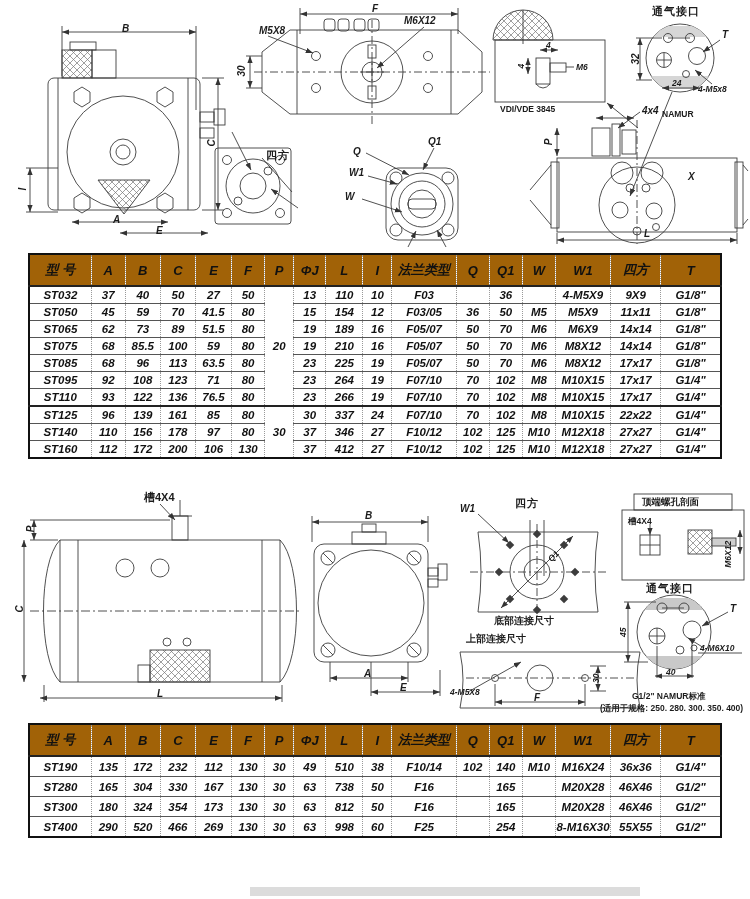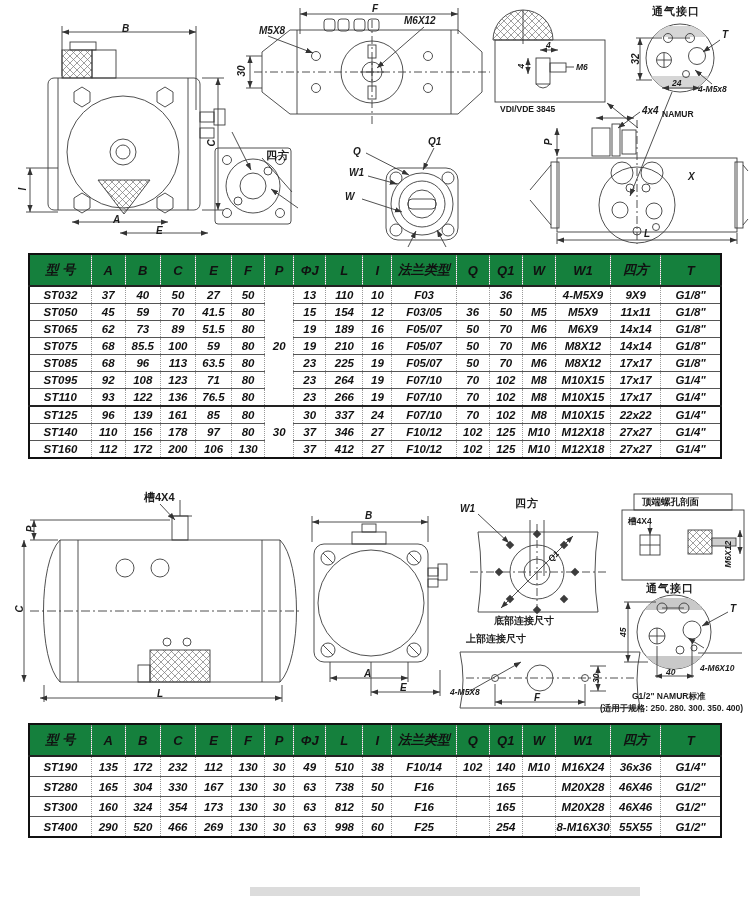--- a/index.html
+++ b/index.html
@@ -11,21 +11,21 @@
   .sm{font-size:8.5px;}
   .cn{font-style:normal;font-weight:bold;font-size:11px;letter-spacing:1px;}
   .cap{font-style:normal;font-weight:bold;font-size:10px;}
   .rot{transform:rotate(-90deg);transform-origin:center;}
   .rot45{transform:rotate(-45deg);transform-origin:center;}
   table.spec{position:absolute;left:28px;width:694px;border-collapse:collapse;table-layout:fixed;
              border:2px solid #111;background:#fff;
              font:italic bold 11.5px "Liberation Sans",sans-serif;color:#111;}
   #t1{top:253px;}
   #t2{top:723px;}
-  table.spec th{background:#15803d;font-size:13px;padding:6px 0;border-bottom:2px solid #222;}
+  table.spec th{background:#a16207;font-size:13px;padding:6px 0;border-bottom:2px solid #222;}
   table.spec td{text-align:center;border-top:1px solid #555;}
   #t1 td{padding:2px 0;}
   #t2 td{padding:3.5px 0;}
   table.spec th,table.spec td{border-left:1px dotted #999;overflow:hidden;}
   table.spec th:first-child,table.spec td:first-child{border-left:none;}
   table.spec tr.group-start td{border-top:2px solid #222;}
   .bottom-bar{position:absolute;left:250px;top:887px;width:390px;height:9px;background:#dcdcdc;}
 </style>
 </head>
 <body>
@@ -595,21 +595,21 @@
     <span class="lbl cap" style="left:466px;top:154px;">上部连接尺寸</span>
     <span class="lbl sm" style="left:450px;top:208px;">4-M5X8</span>
     <span class="lbl" style="left:534px;top:213px;">F</span>
     <span class="lbl sm rot" style="left:592px;top:194px;">30</span>
     <span class="lbl cap" style="left:642px;top:17px;font-size:9.5px;">顶端螺孔剖面</span>
     <span class="lbl sm" style="left:628px;top:37px;font-style:normal;font-weight:bold;">槽4X4</span>
     <span class="lbl sm rot" style="left:715px;top:70px;">M6X12</span>
     <span class="lbl cn" style="left:646px;top:103px;">通气接口</span>
     <span class="lbl sm rot" style="left:619px;top:148px;">45</span>
     <span class="lbl" style="left:730px;top:124px;">T</span>
-    <span class="lbl sm" style="left:700px;top:164px;margin-top:20px;">4-M6X10</span>
+    <span class="lbl sm" style="left:700px;top:164px;">4-M6X10</span>
     <span class="lbl sm" style="left:666px;top:188px;">40</span>
     <span class="lbl sm" style="left:632px;top:212px;font-style:normal;font-weight:bold;">G1/2" NAMUR标准</span>
     <span class="lbl sm" style="left:600px;top:224px;font-style:normal;">(适用于规格: 250. 280. 300. 350. 400)</span>
   </div>
 
   <table class="spec" id="t2">
     <colgroup>
       <col style="width:62px">
         <col style="width:34px">
         <col style="width:35px">
@@ -683,21 +683,21 @@
           <td>F16</td>
           <td></td>
           <td>165</td>
           <td></td>
           <td>M20X28</td>
           <td>46X46</td>
           <td>G1/2"</td>
         </tr>
         <tr>
           <td>ST300</td>
-          <td>160</td>
+          <td>180</td>
           <td>324</td>
           <td>354</td>
           <td>173</td>
           <td>130</td>
           <td>30</td>
           <td>63</td>
           <td>812</td>
           <td>50</td>
           <td>F16</td>
           <td></td>

